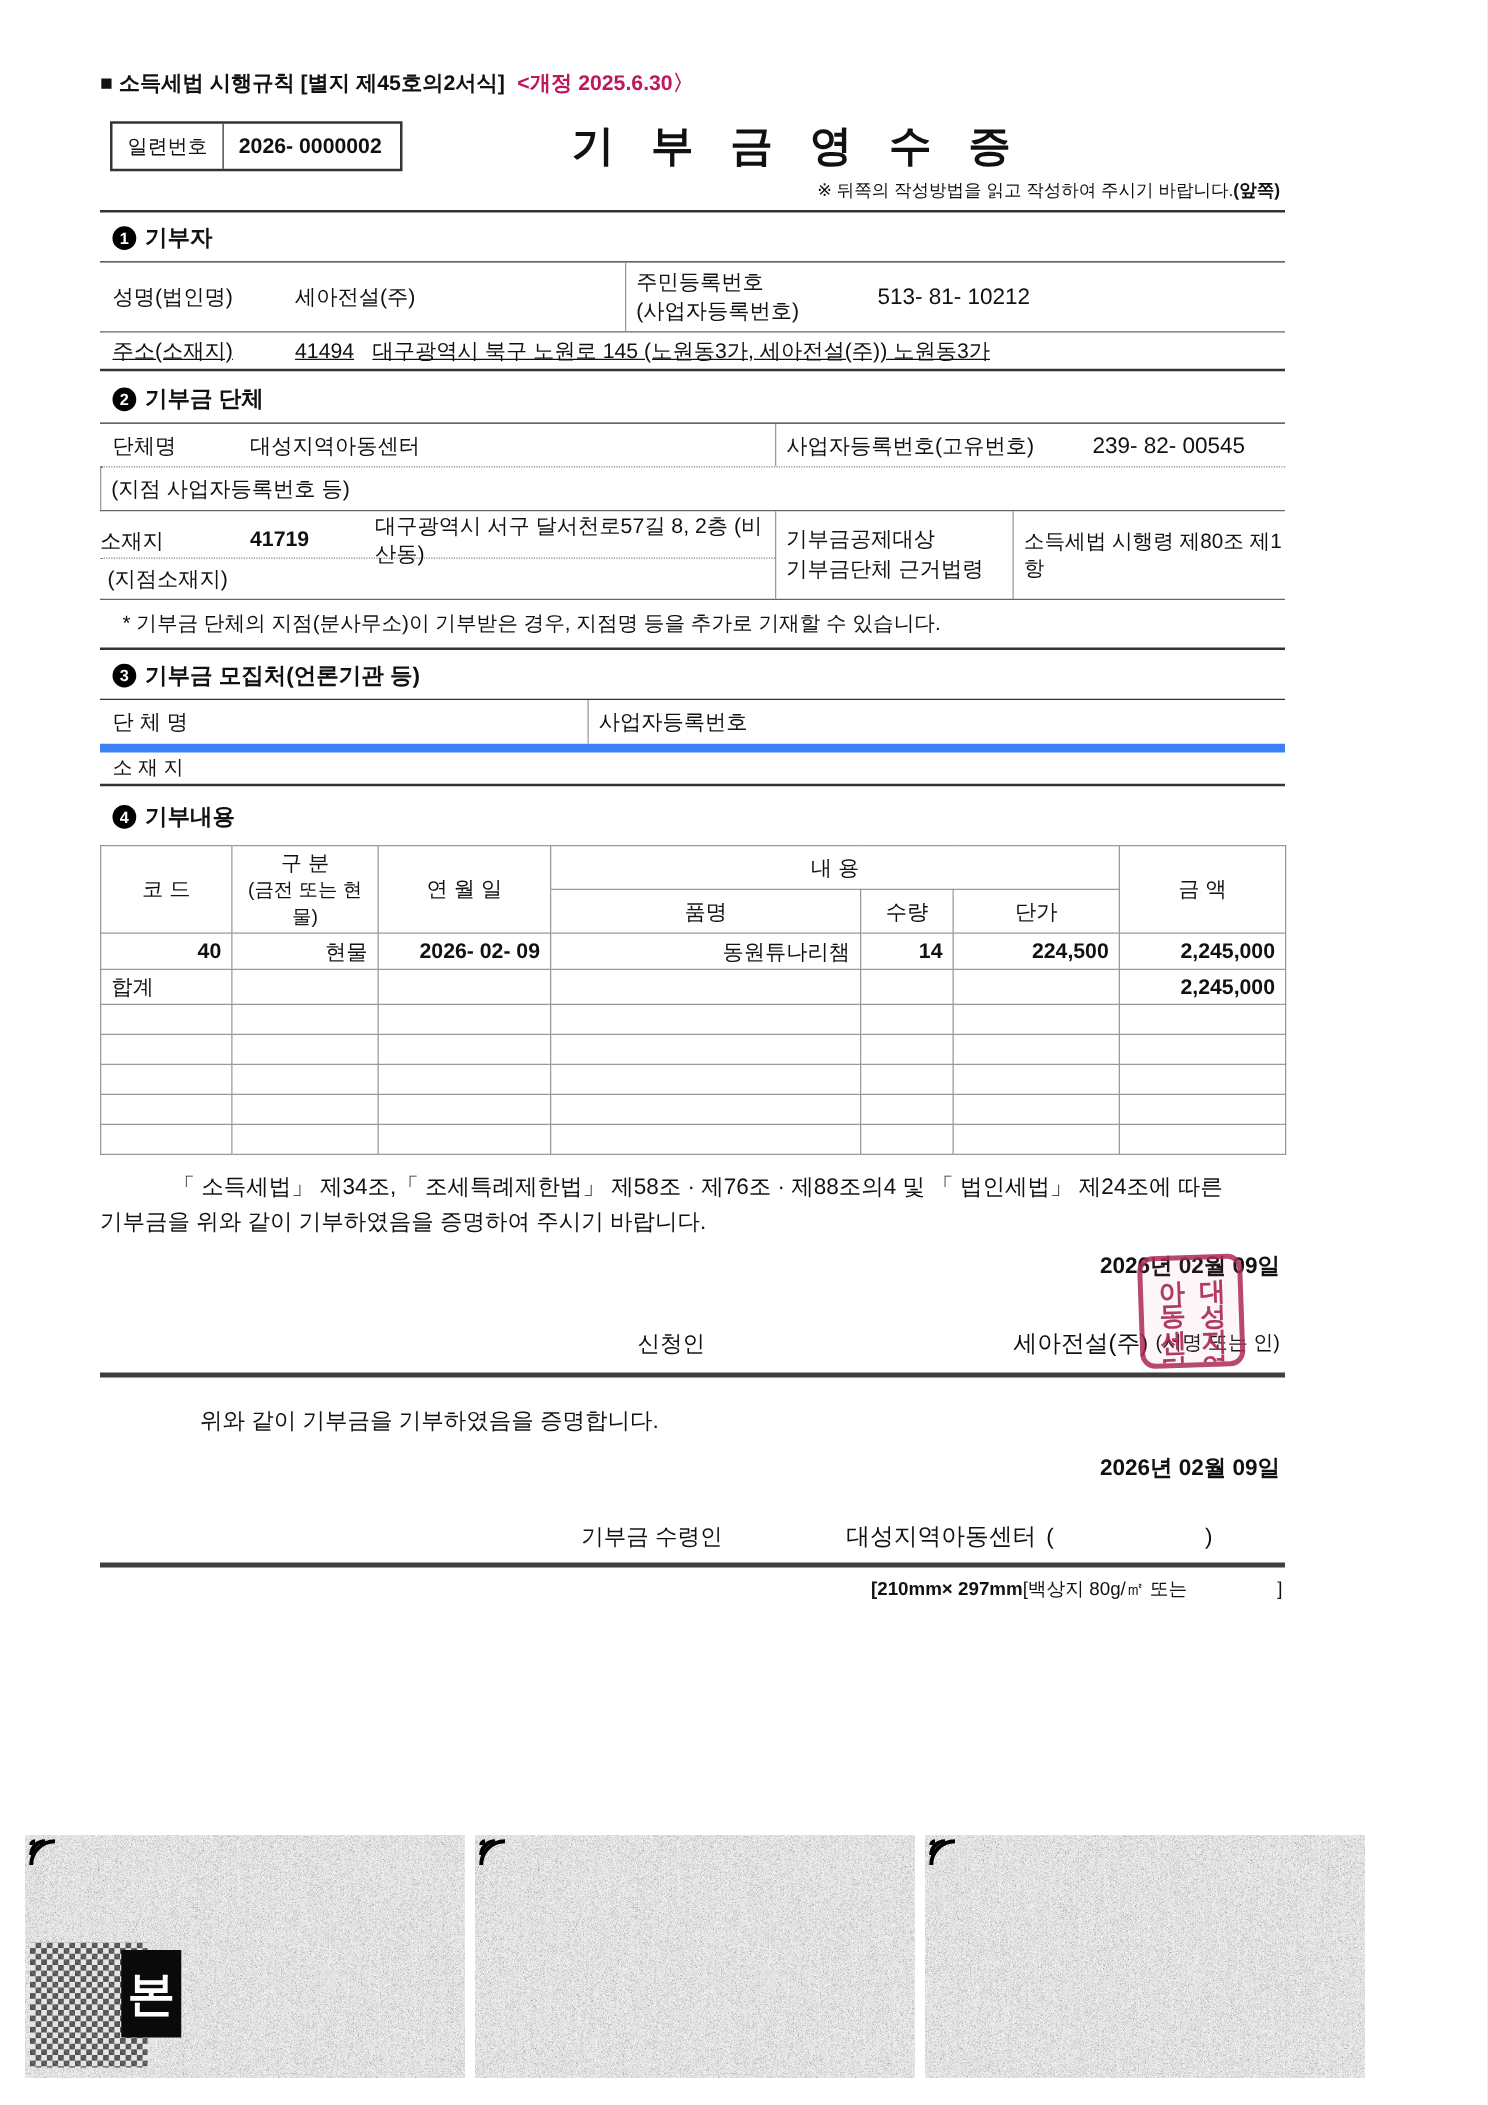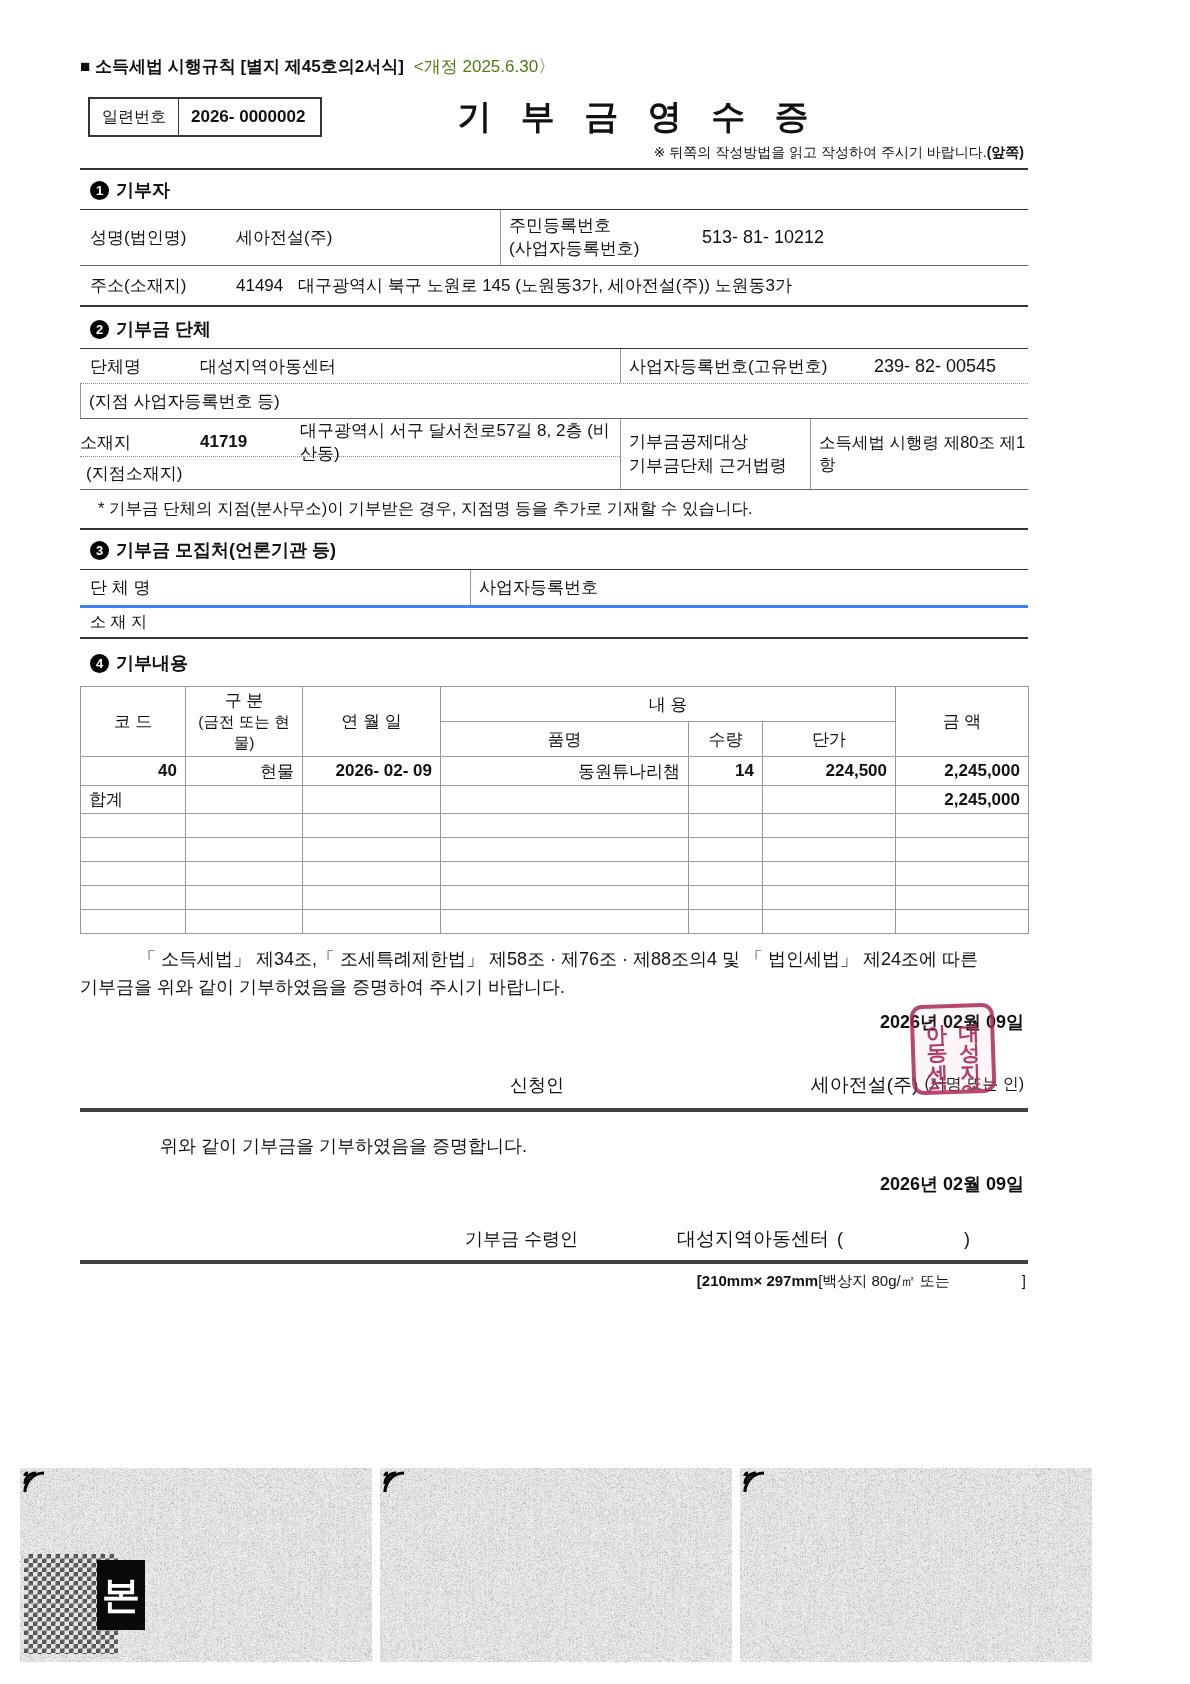--- a/index.html
+++ b/index.html
@@ -5,21 +5,21 @@
   * { margin:0; padding:0; box-sizing:border-box; }
   html,body { background:#e8e8e8; }
   .page {
     position:relative; width:1190px; height:1684px; background:#ffffff;
     font-family:"Liberation Sans","DejaVu Sans",sans-serif; color:#111;
     margin:0 auto; overflow:hidden;
   }
   .content { position:absolute; left:80px; top:55px; width:948px; }
 
   .form-ref-row { font-size:17px; font-weight:700; }
-  .form-ref-row .rev { color:#4d7c0f; font-weight:400; margin-left:10px; }
+  .form-ref-row .rev { color:#be185d; font-weight:700; margin-left:10px; }
 
   .title-row { display:flex; align-items:center; margin-top:16px;gap:36px; }
   .serial-box { display:flex; border:2px solid #333; height:40px; margin-left:8px; }
   .serial-box .cell { display:flex; align-items:center; padding:0 12px; font-size:16px; }
   .serial-box .cell.value { border-left:1.5px solid #333; font-weight:700; font-size:17px; width:142px; }
   .doc-title { flex:1; text-align:center; font-size:34px; font-weight:800; letter-spacing:10px; margin-right:110px; }
 
   .note-row { display:flex; justify-content:flex-end; margin-top:4px; font-size:14px; padding:0 4px 6px 14px;}
   .note-row .front { font-weight:700; }
 
@@ -30,36 +30,36 @@
   .row { display:grid; align-items:center; font-size:17px; }
   .row .lbl { padding-left:10px; }
   .row .val { font-weight:400; }
   .b { font-weight:700; }
   .vline { border-left:1px solid #999; height:100%; display:flex; align-items:center; }
   .dotted-b { border-bottom:1.5px dotted #888; }
 
   
   .s1r1 { grid-template-columns:128px 292px 170px 1fr; height:56px; border-top:1.5px solid #333;}
   .s1r1 .reg-lbls { border-left:1px solid #999; height:100%; display:flex; flex-direction:column; justify-content:center; padding-left:8px; line-height:1.35;}
-  .s1r2 { grid-template-columns:128px 90px 1fr; height:42px; border-top:1px solid #666; border-bottom:2px solid #333;}
+  .s1r2 { grid-template-columns:128px 90px 1fr; height:32px; border-top:1px solid #666; border-bottom:2px solid #333;text-decoration:underline;}
 
   
   .s2r1 { grid-template-columns:120px 420px 218px 1fr; height:36px; border-top:1.5px solid #333;}
   .s2r2 { grid-template-columns:540px 1fr; height:34px; }
   .s2mid { display:grid; grid-template-columns:540px 190px 1fr; border-top:1px solid #666; border-bottom:1px solid #666;}
   .s2mid .left-stack { display:flex; flex-direction:column; }
   .s2mid .lrow1 { display:grid; grid-template-columns:120px 100px 1fr; align-items:center; height:38px; border-bottom:1.5px dotted #888; font-size:17px;}
   .s2mid .lrow2 { display:flex; align-items:center; height:32px; font-size:17px; }
   .s2mid .law-lbl { border-left:1px solid #999; display:flex; flex-direction:column; justify-content:center; padding-left:8px; line-height:1.4; font-size:17px;}
   .s2mid .law-val { border-left:1px solid #999; display:flex; align-items:center; padding-left:8px; font-size:16.5px;}
   .footnote { padding:8px 0 8px 18px; font-size:16.5px; }
 
   
   .s3r1 { grid-template-columns:390px 1fr; height:36px; border-top:1.5px solid #333;}
-  .s3r2 { height:34px; border-top:3px solid #3b82f6; border-bottom:2.5px solid #333; display:flex; align-items:center;}
+  .s3r2 { height:34px; border-top:7px solid #3b82f6; border-bottom:2.5px solid #333; display:flex; align-items:center;}
 
   
   table.detail { width:948px; border-collapse:collapse; table-layout:fixed; margin-top:4px; font-size:17px; }
   table.detail th, table.detail td { border:1px solid #999; padding:2px 8px; }
   table.detail th { font-weight:400; text-align:center; }
   table.detail .sub { font-size:15.5px; }
   td.c { text-align:center; } td.r { text-align:right; } td.l { text-align:left; }
   tr.hdr1 th { height:27px; } tr.hdr2 th { height:28px; }
   tr.data td { height:29px;text-align:right; } tr.total td { height:26px; }
   tr.empty td { height:24px; }

